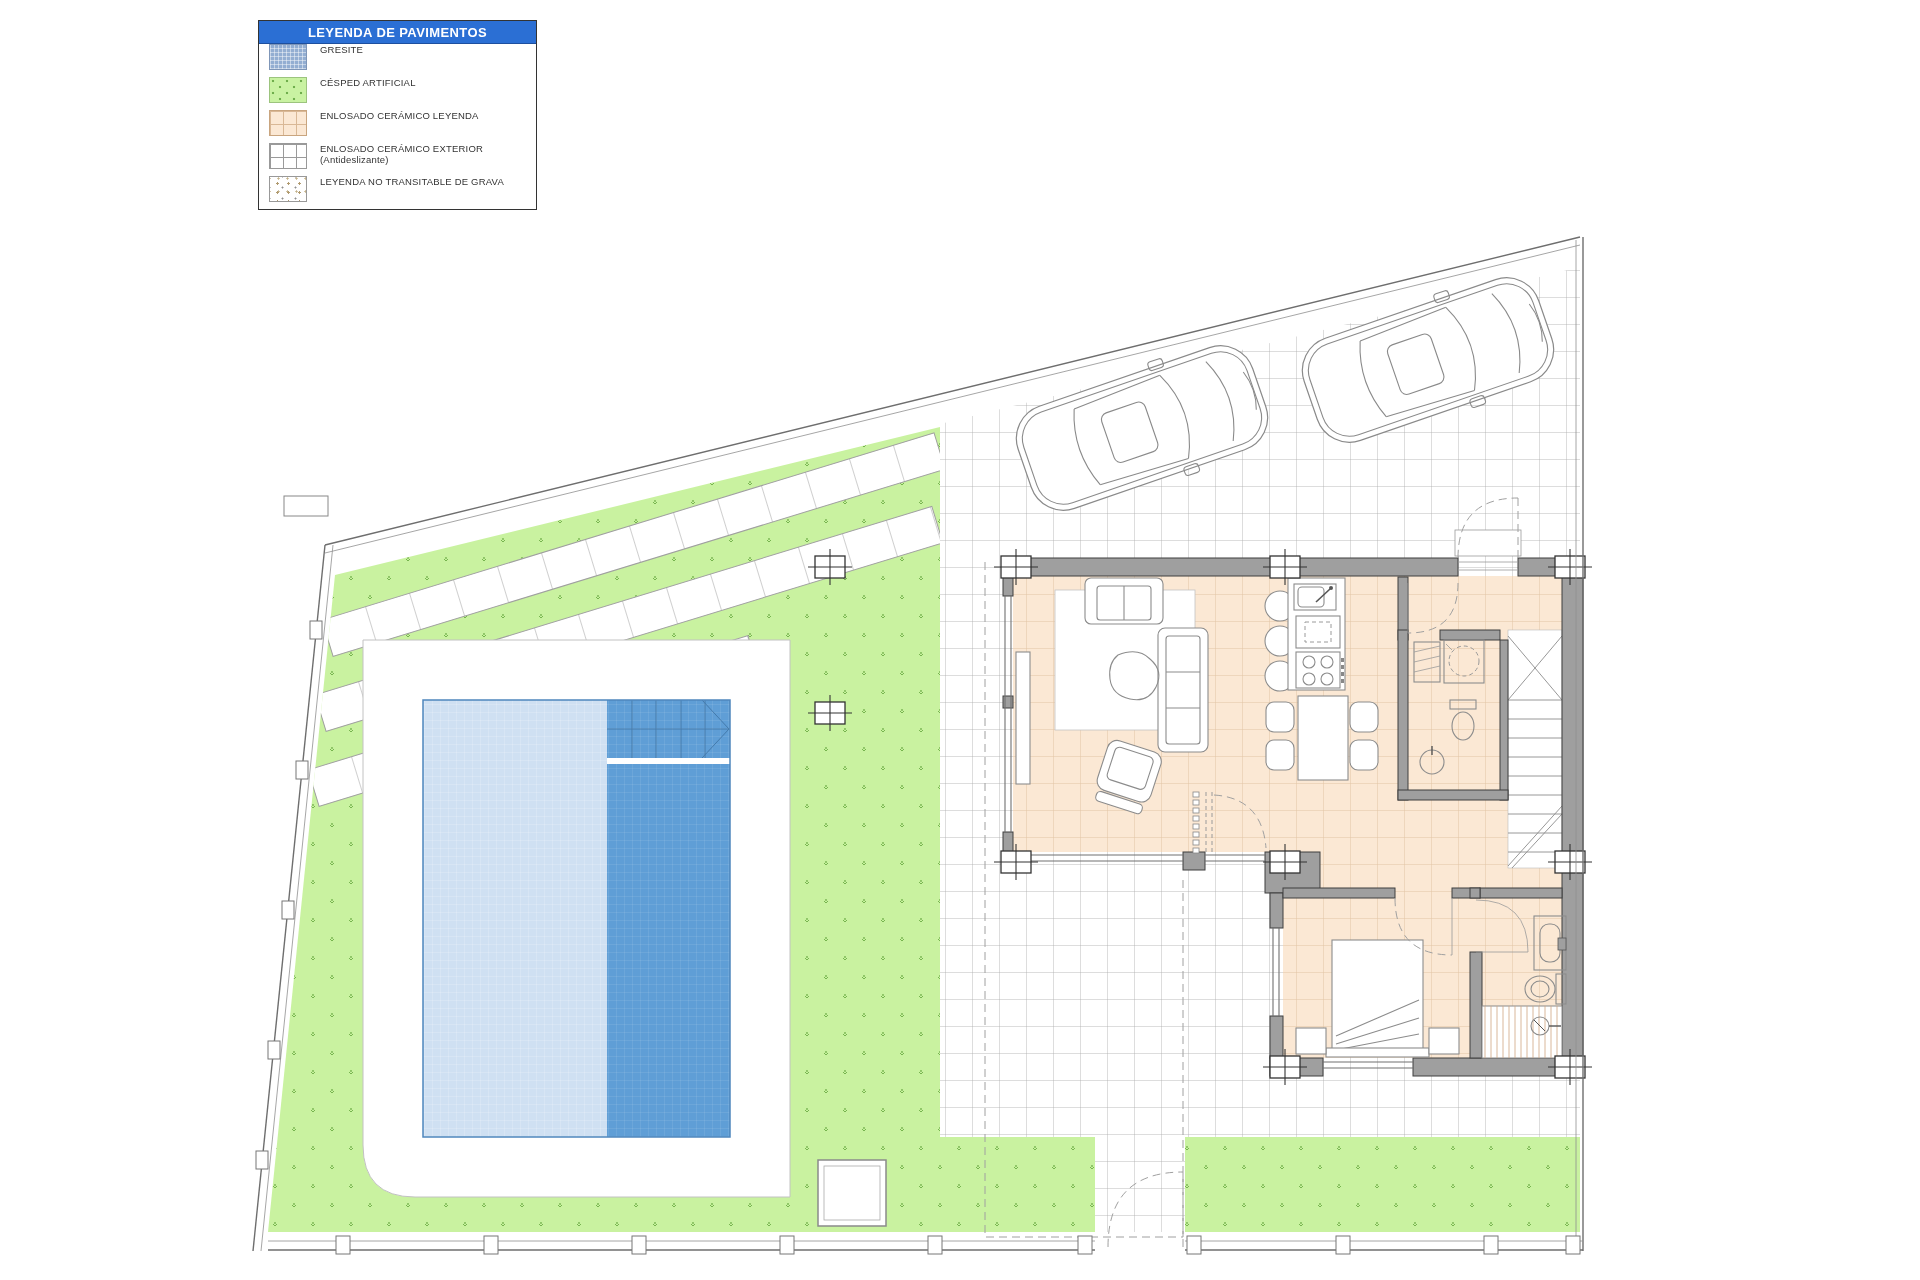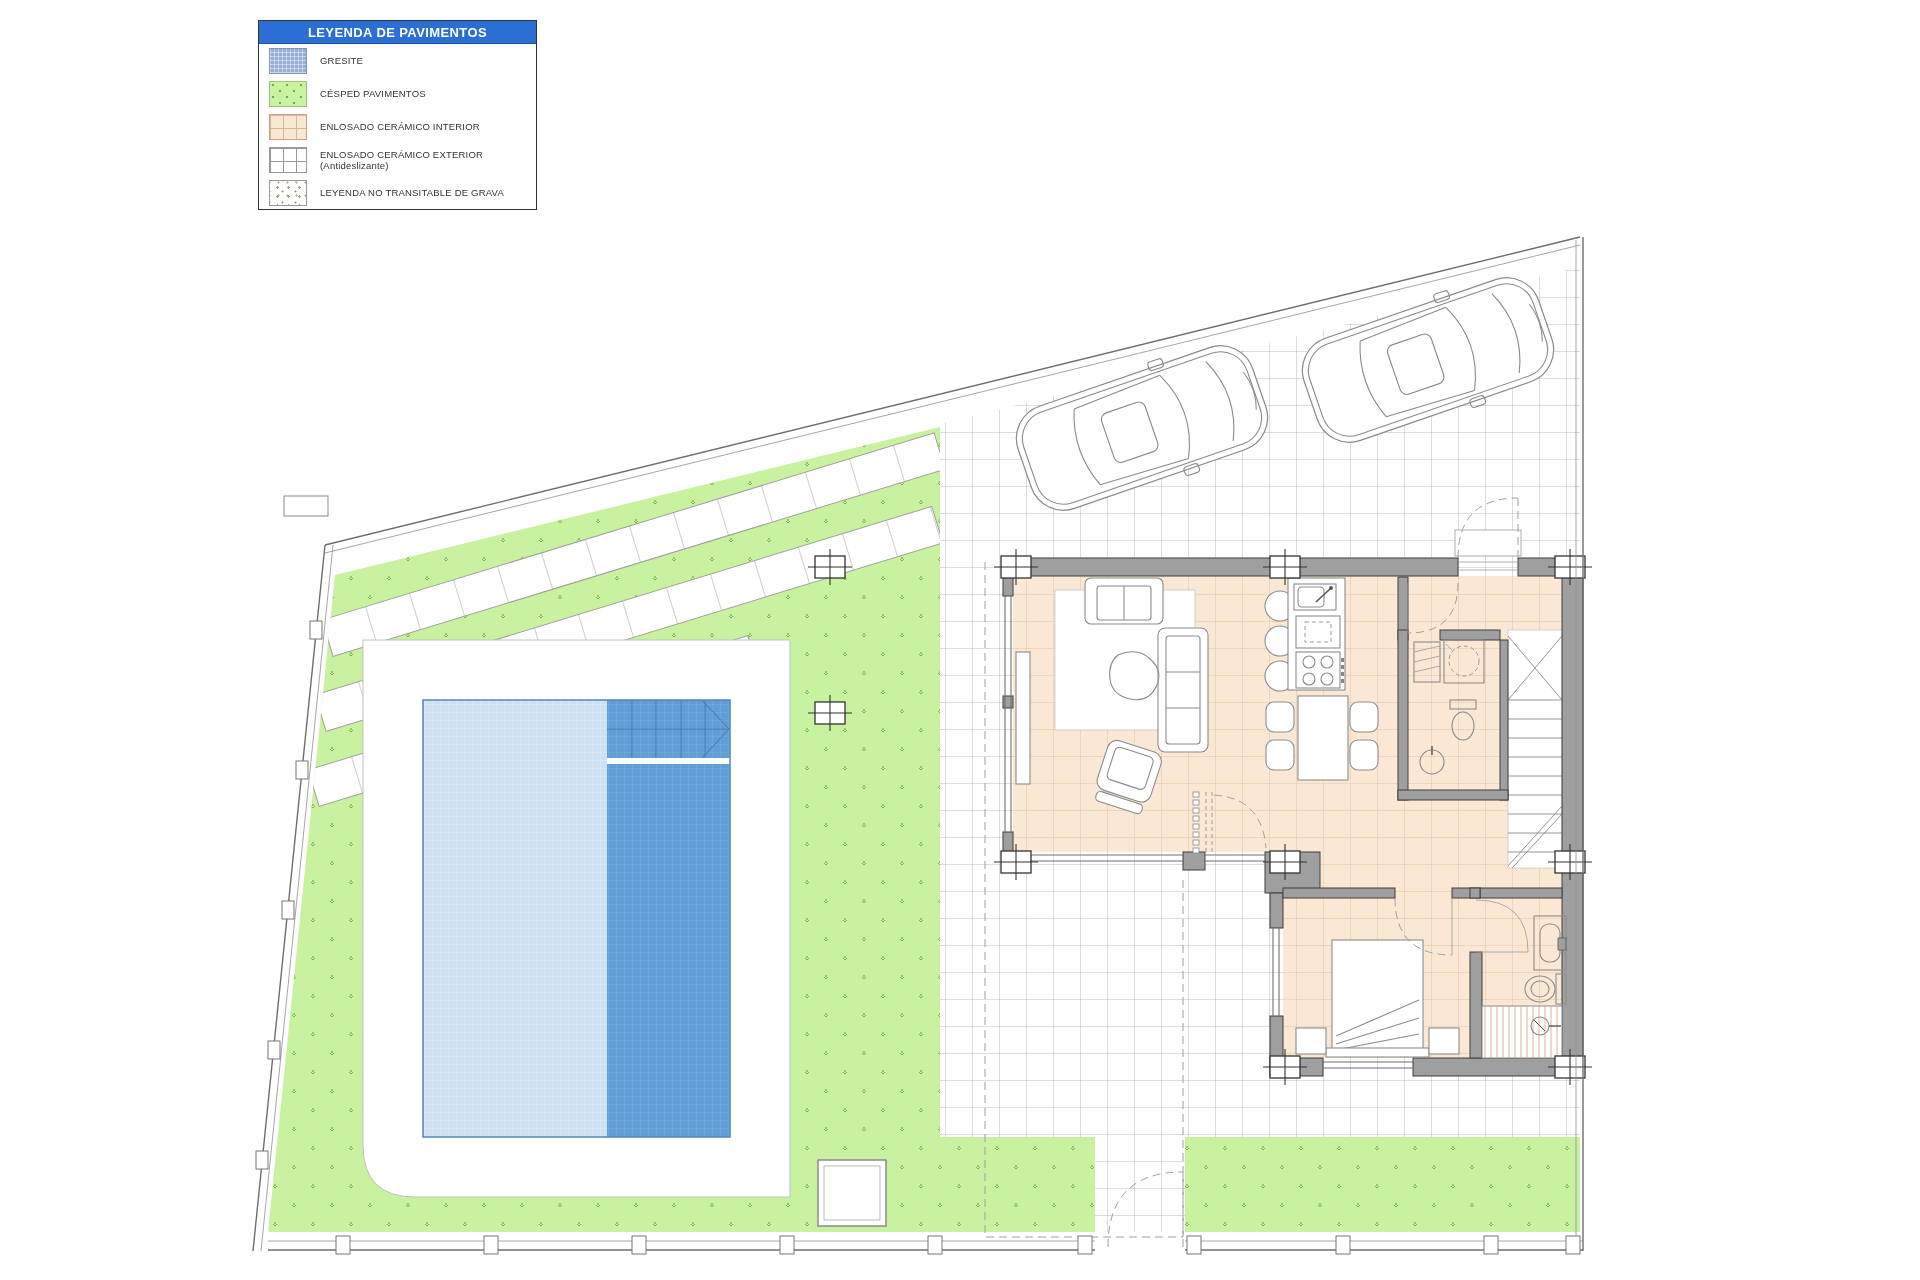--- a/index.html
+++ b/index.html
@@ -6,21 +6,21 @@
   .stage{position:relative;width:1920px;height:1280px;background:#fff;overflow:hidden;
          font-family:"Liberation Sans", sans-serif;}
   .stage svg{position:absolute;left:0;top:0;}
 
   
   .legend{position:absolute;left:258px;top:20px;width:277px;border:1.5px solid #333;
           background:#fff;z-index:5;}
   .legend-title{background:#2b6fd4;color:#fff;font-size:13px;font-weight:bold;
                 text-align:center;padding:4px 0 3px 0;letter-spacing:.4px;
                 border-bottom:1px solid #1d4f9e;}
-  .legend-row{display:flex;align-items:center;height:33px;padding-left:10px;}
+  .legend-row{display:flex;align-items:flex-start;height:33px;padding-left:10px;}
   .legend-label{font-size:9.5px;color:#333;letter-spacing:.2px;}
   .sw{width:38px;height:26px;border:1px solid #999;margin-right:13px;flex:none;box-sizing:border-box;}
   .sw-gresite{background-color:#93aed2;border-color:#7f96b8;
     background-image:repeating-linear-gradient(0deg,rgba(255,255,255,.45),rgba(255,255,255,.45) 1px,transparent 1px,transparent 4px),
                      repeating-linear-gradient(90deg,rgba(255,255,255,.45),rgba(255,255,255,.45) 1px,transparent 1px,transparent 4px);}
   .sw-grass{background-color:#c9f2a2;border-color:#9cc47e;
     background-image:radial-gradient(circle,#6fae4c 1.1px,transparent 1.6px),
                      radial-gradient(circle,#6fae4c 1.1px,transparent 1.6px);
     background-size:14px 12px,14px 12px;background-position:3px 3px,10px 9px;}
   .sw-int{background-color:#fbe8d4;border-color:#c9a57f;
@@ -429,25 +429,25 @@
 </svg>
 
 <div class="legend">
   <div class="legend-title">LEYENDA DE PAVIMENTOS</div>
   <div class="legend-row">
     <span class="sw sw-gresite"></span>
     <span class="legend-label">GRESITE</span>
   </div>
   <div class="legend-row">
     <span class="sw sw-grass"></span>
-    <span class="legend-label">CÉSPED PAVIMENTOS</span>
+    <span class="legend-label">CÉSPED ARTIFICIAL</span>
   </div>
   <div class="legend-row">
     <span class="sw sw-int"></span>
-    <span class="legend-label">ENLOSADO CERÁMICO INTERIOR</span>
+    <span class="legend-label">ENLOSADO CERÁMICO LEYENDA</span>
   </div>
   <div class="legend-row">
     <span class="sw sw-ext"></span>
     <span class="legend-label">ENLOSADO CERÁMICO EXTERIOR (Antideslizante)</span>
   </div>
   <div class="legend-row">
     <span class="sw sw-grava"></span>
     <span class="legend-label">LEYENDA NO TRANSITABLE DE GRAVA</span>
   </div>
 </div>

